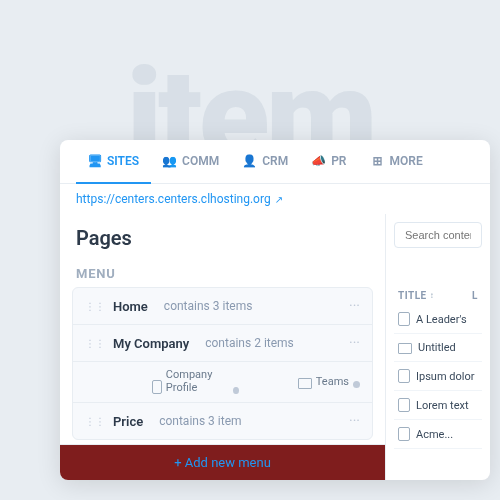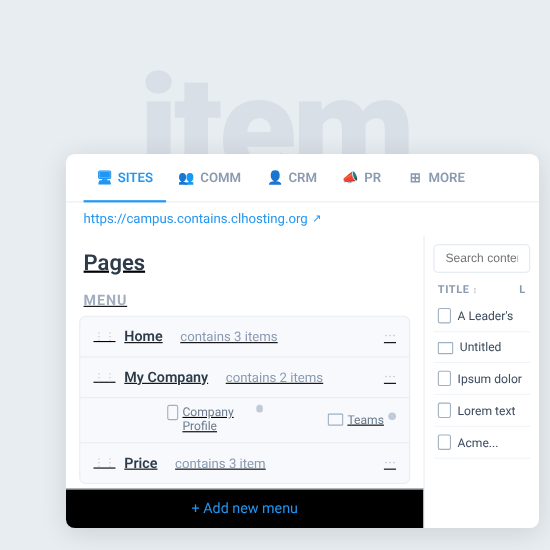--- a/index.html
+++ b/index.html
@@ -104,21 +104,20 @@
       overflow: hidden;
     }
 
     
     .left-panel {
       width: 326px;
       border-right: 1px solid #e8edf2;
       display: flex;
       flex-direction: column;
       overflow: hidden;
-      text-decoration: underline;
     }
 
     .pages-title {
       font-size: 20px;
       font-weight: 600;
       color: #2d3a4a;
       padding: 12px 16px 8px 16px;
       flex-shrink: 0;
     }
 
@@ -182,42 +181,42 @@
       display: flex;
       align-items: center;
       padding: 6px 12px 8px 32px;
       border-bottom: 1px solid #e8edf2;
       gap: 12px;
       font-size: 11px;
       color: #6a7a8c;
     }
     .sub-item {
       display: flex;
-      align-items: flex-start;
+      align-items: flex-end;
       gap: 4px;
       padding-left: 47px;
     }
     .sub-item-dot {
       width: 7px;
       height: 7px;
       border-radius: 50%;
       background: #c0cad8;
       display: inline-block;
     }
 
     
     .add-menu-btn {
       text-align: center;
       padding: 10px;
       font-size: 13px;
       color: #2196f3;
       cursor: pointer;
       border-top: 1px solid #e8edf2;
       flex-shrink: 0;
-      background: #000000;
+      background: #7f1d1d;
     }
 
     
     .right-panel {
       flex: 1;
       overflow: hidden;
       padding: 8px;
       display: flex;
       flex-direction: column;
       gap: 6px;
@@ -230,20 +229,21 @@
       border-radius: 4px;
       font-size: 11px;
       color: #8a9ab0;
       background: #fff;
       outline: none;
     }
 
     .content-table {
       flex: 1;
       overflow: hidden;
+      margin-top: 32px;
     }
 
     .content-header {
       display: flex;
       padding: 4px 4px;
       font-size: 10px;
       font-weight: 700;
       color: #8a9ab0;
       letter-spacing: 0.5px;
     }
@@ -329,21 +329,21 @@
     </div>
     <div class="tab">
       <span class="tab-icon">⊞</span>
       <span>MORE</span>
     </div>
 
   </div>
 
   <div class="url-bar">
     <a class="url-link">
-      <span>https://campus.contains.clhosting.org</span>
+      <span>https://centers.centers.clhosting.org</span>
       <span class="arrow">↗</span>
     </a>
   </div>
 
   <div class="card-body">
 
     <div class="left-panel">
       <div class="pages-title">Pages</div>
 
       <div class="menu-section">

